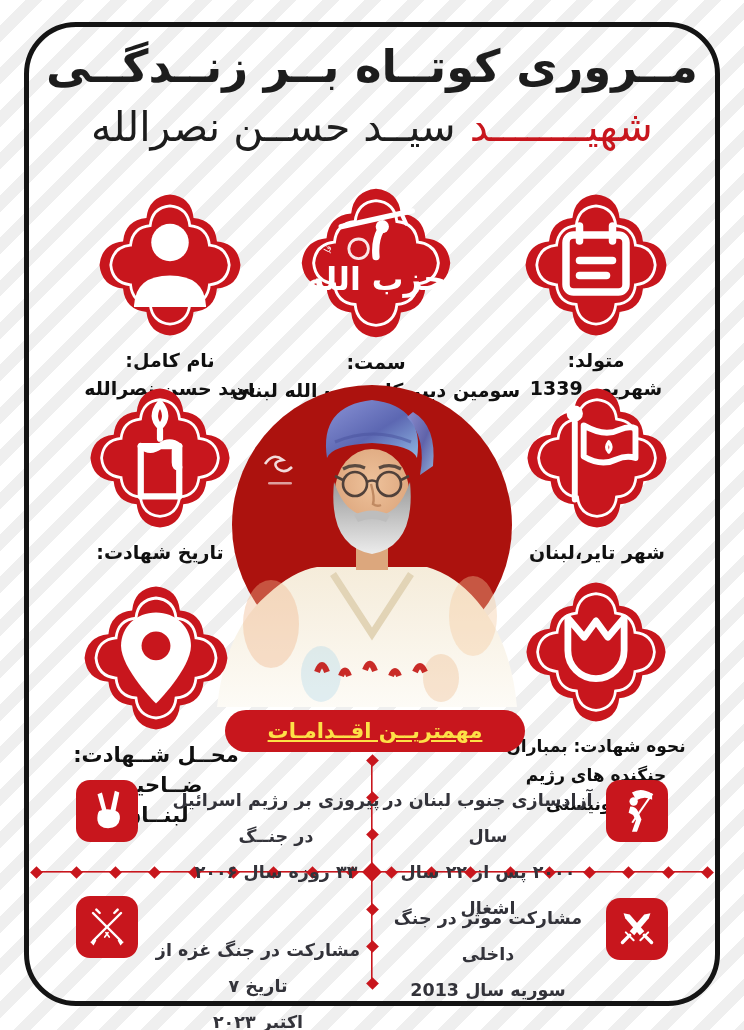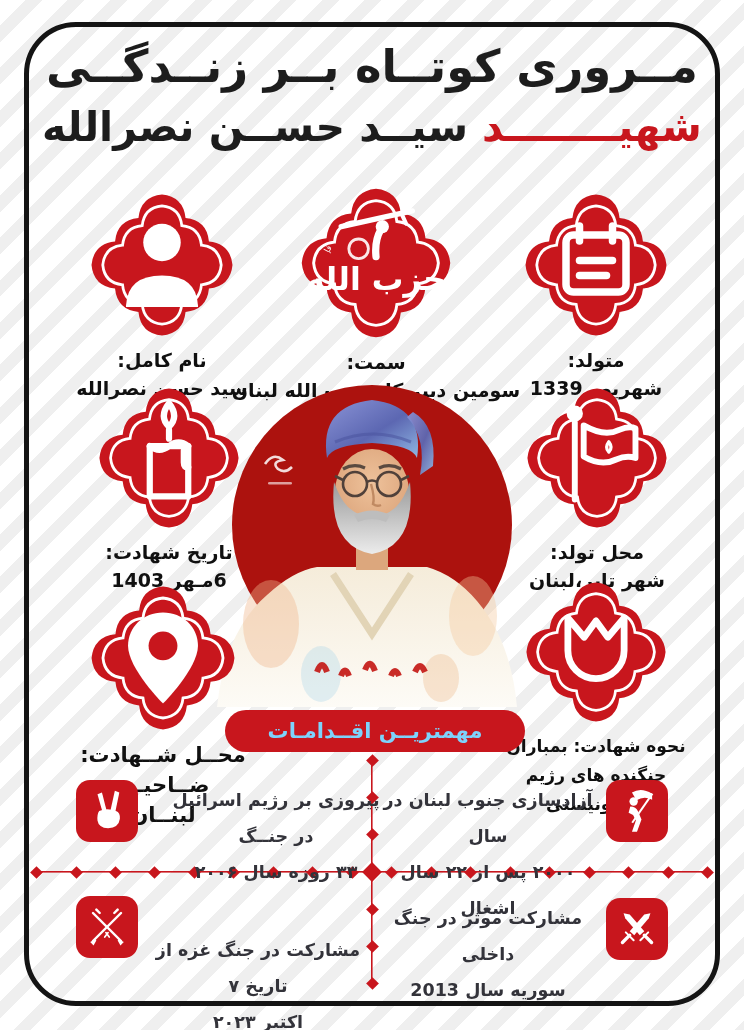--- a/index.html
+++ b/index.html
@@ -8,36 +8,36 @@
     font-family:"DejaVu Sans",sans-serif;direction:rtl;
     background:repeating-linear-gradient(135deg,#ffffff 0px,#ffffff 18px,#efefef 18px,#efefef 30px);
   }
   .frame{
     position:absolute;left:24px;top:22px;width:696px;height:984px;
     border:5px solid #141414;border-radius:52px;box-sizing:border-box;pointer-events:none;
   }
   
   .title{position:absolute;top:36px;left:0;width:744px;text-align:center;color:#1d1d1d;}
   .title .l1{font-size:45px;font-weight:bold;letter-spacing:-1px;line-height:62px;}
-  .title .l2{font-size:41px;font-weight:bold;line-height:58px;}
+  .title .l2{font-size:41px;font-weight:normal;line-height:58px;}
   .title .red{color:#c8161d;margin-left:14px;}
   
   .badge-block{position:absolute;display:flex;flex-direction:column;align-items:center;}
   .badge-block svg.medal{display:block;}
   .badge-label{margin-top:6px;text-align:center;color:#101010;font-weight:bold;}
   .badge-label div{line-height:28px;font-size:19px;}
   .badge-label.big div{font-size:21px;line-height:30px;}
   .badge-label.small div{font-size:17px;line-height:29px;}
   
   .portrait{position:absolute;left:205px;top:372px;width:334px;height:335px;}
   
   .pill{
     position:absolute;left:225px;top:710px;width:300px;height:42px;border-radius:21px;
-    background:#c8161d;color:#7dd3fc;display:flex;align-items:center;justify-content:center;
-    font-size:21px;font-weight:bold;
+    background:#c8161d;color:#fde047;display:flex;align-items:center;justify-content:center;
+    font-size:21px;font-weight:bold;text-decoration:underline;
   }
   
   .h-divider{
     position:absolute;left:32px;top:866px;width:680px;height:12px;
     display:flex;justify-content:space-between;align-items:center;
     background:linear-gradient(#c8161d,#c8161d) center/100% 1.6px no-repeat;
   }
   .v-divider{
     position:absolute;left:366px;top:756px;width:12px;height:232px;
     display:flex;flex-direction:column;justify-content:space-between;align-items:center;
@@ -79,21 +79,21 @@
 <div class="page">
   <div class="frame"></div>
 
   <div class="title">
     <div class="l1">مــروری کوتــاه بــر زنــدگــی</div>
     <div class="l2">
       <span class="red">شهیــــــــد</span><span>سیــد حســن نصرالله</span>
     </div>
   </div>
 
-  <div class="badge-block" style="left:47px;top:190px;width:230px">
+  <div class="badge-block" style="left:55px;top:190px;width:230px">
     <svg class="medal" viewBox="0 0 100 100" style="width:150px;height:150px">
       <use href="#medallion"></use>
       <circle cx="50" cy="35" r="12.5" fill="#fff"></circle>
       <path d="M26,77 q1,-20 24,-20 q23,0 24,20 v1 h-48 z" fill="#fff"></path>
     </svg>
     <div class="badge-label">
       <div>نام کامل:</div>
       <div>سید حسن نصرالله</div>
     </div>
   </div>
@@ -127,49 +127,47 @@
         <line x1="39" y1="47" x2="61" y2="47"></line>
           <line x1="39" y1="57" x2="57" y2="57"></line>
       </g>
     </svg>
     <div class="badge-label">
       <div>متولد:</div>
       <div>شهریور 1339</div>
     </div>
   </div>
 
-  <div class="badge-block" style="left:54px;top:384px;width:230px">
+  <div class="badge-block" style="left:45px;top:384px;width:230px">
     <svg class="medal" viewBox="0 0 100 100" style="width:148px;height:148px">
       <use href="#medallion"></use>
       <g fill="none" stroke="#fff" stroke-width="4.2" stroke-linecap="round" stroke-linejoin="round">
         <path d="M50,13 q7,9 0,16 q-7,-7 0,-16 z"></path>
         <line x1="50" y1="31" x2="50" y2="37"></line>
         <path d="M37,42 h26 v34 h-26 z"></path>
         <path d="M37,42 q6.5,5 13,0 q6.5,-5 13,0"></path>
         <path d="M60,45 v8 q0,4 3,3"></path>
       </g>
     </svg>
     <div class="badge-label">
       <div>تاریخ شهادت:</div>
-      <div>6مـهر 1403</div>
     </div>
   </div>
 
   <div class="badge-block" style="left:479px;top:384px;width:236px">
     <svg class="medal" viewBox="0 0 100 100" style="width:148px;height:148px">
       <use href="#medallion"></use>
       <g fill="none" stroke="#fff" stroke-width="4" stroke-linecap="round" stroke-linejoin="round">
         <line x1="35" y1="26" x2="35" y2="78"></line>
         <circle cx="35" cy="20" r="3.5" fill="#fff"></circle>
         <path d="M41,28 q14,8 24,3 q7,-3 11,-1 v20 q-6,-2 -13,1 q-10,5 -22,-2 z"></path>
         <path d="M58,39 q3,4 0,7 q-3,-3 0,-7 z" stroke-width="2.2"></path>
       </g>
     </svg>
     <div class="badge-label">
-      <div>محل تولد:</div>
       <div>شهر تایر،لبنان</div>
     </div>
   </div>
 
   <svg class="portrait" viewBox="0 0 334 335">
     <defs>
       <radialGradient id="skin" cx="50%" cy="40%" r="70%">
           <stop offset="0%" stop-color="#eec29b"></stop>
           <stop offset="100%" stop-color="#d89e74"></stop>
         </radialGradient>
@@ -219,21 +217,21 @@
     </g>
     <g stroke="#c41612" stroke-width="6" fill="none" opacity=".9">
       <path d="M112,300 q5,-14 10,0"></path>
         <path d="M136,304 q4,-11 8,0"></path>
       <path d="M160,298 q5,-13 10,1"></path>
         <path d="M186,304 q4,-10 8,0"></path>
       <path d="M210,300 q5,-12 10,0"></path>
     </g>
   </svg>
 
-  <div class="badge-block" style="left:48px;top:582px;width:230px">
+  <div class="badge-block" style="left:41px;top:582px;width:230px">
     <svg class="medal" viewBox="0 0 100 100" style="width:152px;height:152px">
       <use href="#medallion"></use>
       <path d="M50,20 c-13,0 -23,9.5 -23,22 c0,15 23,38 23,38 c0,0 23,-23 23,-38 c0,-12.5 -10,-22 -23,-22 z" fill="#fff"></path>
       <circle cx="50" cy="42" r="9.5" fill="#c8161d"></circle>
     </svg>
     <div class="badge-label big">
       <div>محــل شــهادت:</div>
       <div>ضــاحیــه</div>
       <div>لبنــان</div>
     </div>

